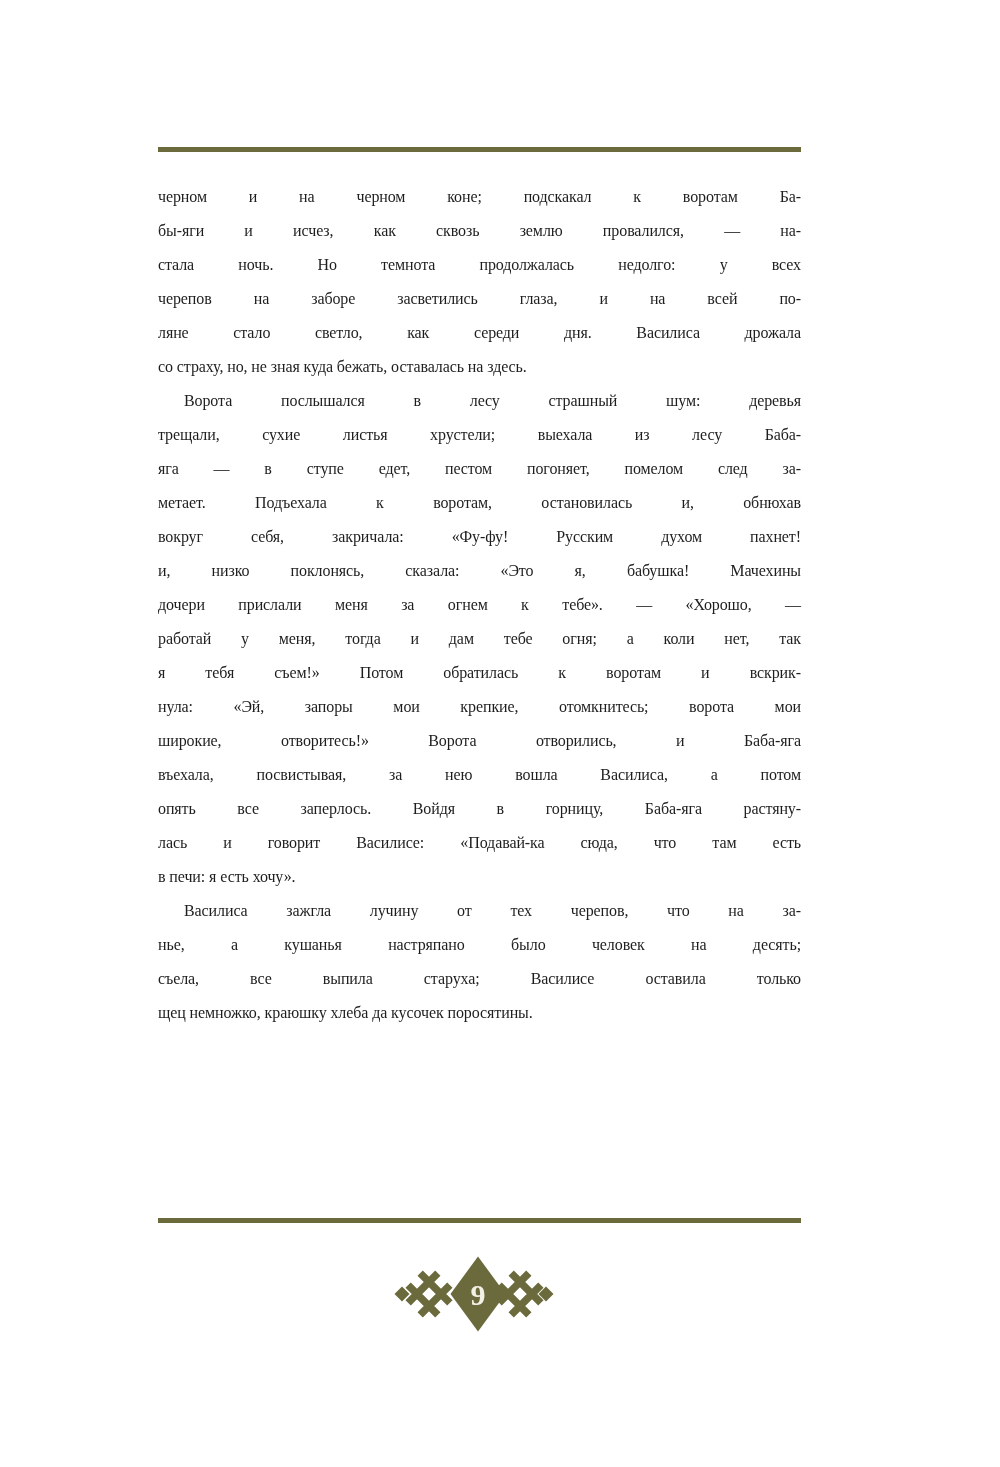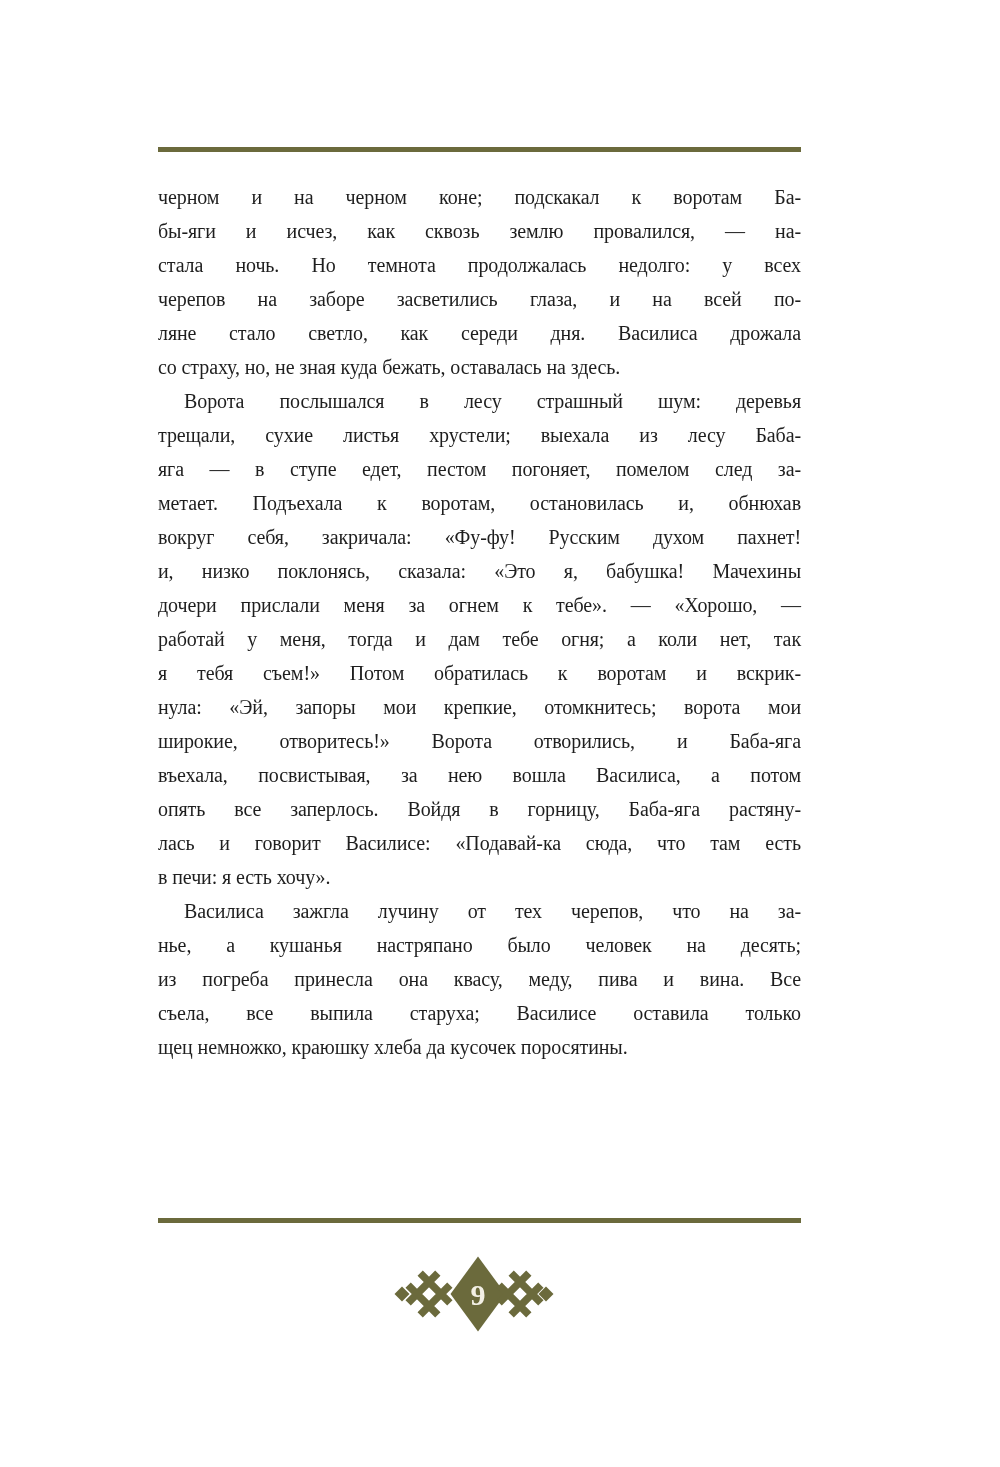--- a/index.html
+++ b/index.html
@@ -18,21 +18,21 @@
     overflow:hidden;
   }
   .rule{
     position:absolute;left:158px;width:643px;height:5px;
     background:var(--accent);
   }
   .rule.top{top:147px;}
   .rule.bottom{top:1218px;}
   .text-block{
     position:absolute;left:158px;top:180px;width:643px;
-    font-size:20px;line-height:34px;
+    font-size:16px;line-height:34px;
     letter-spacing:-0.1px;
   }
   .para{margin:0;padding:0;}
   .line{
     height:34px;
     text-align:justify;
     text-align-last:justify;
     white-space:normal;
   }
   .line.last{text-align-last:left;}
@@ -76,21 +76,20 @@
         <div class="line">нула: «Эй, запоры мои крепкие, отомкнитесь; ворота мои</div>
         <div class="line">широкие, отворитесь!» Ворота отворились, и Баба-яга</div>
         <div class="line">въехала, посвистывая, за нею вошла Василиса, а потом</div>
         <div class="line">опять все заперлось. Войдя в горницу, Баба-яга растяну-</div>
         <div class="line">лась и говорит Василисе: «Подавай-ка сюда, что там есть</div>
         <div class="line last">в печи: я есть хочу».</div>
       </div>
       <div class="para">
         <div class="line indent">Василиса зажгла лучину от тех черепов, что на за-</div>
         <div class="line">нье, а кушанья настряпано было человек на десять;</div>
-        <div class="line">из погреба принесла она квасу, меду, пива и вина. Все</div>
         <div class="line">съела, все выпила старуха; Василисе оставила только</div>
         <div class="line last">щец немножко, краюшку хлеба да кусочек поросятины.</div>
       </div>
     </div>
 
   <div class="rule bottom"></div>
 
   <svg class="ornament" width="160" height="80" viewBox="0 0 160 80" aria-hidden="true">
     <g transform="translate(8,40)">
       <polygon class="accent-fill" points="0,-7.5 7.5,0 0,7.5 -7.5,0"></polygon>

